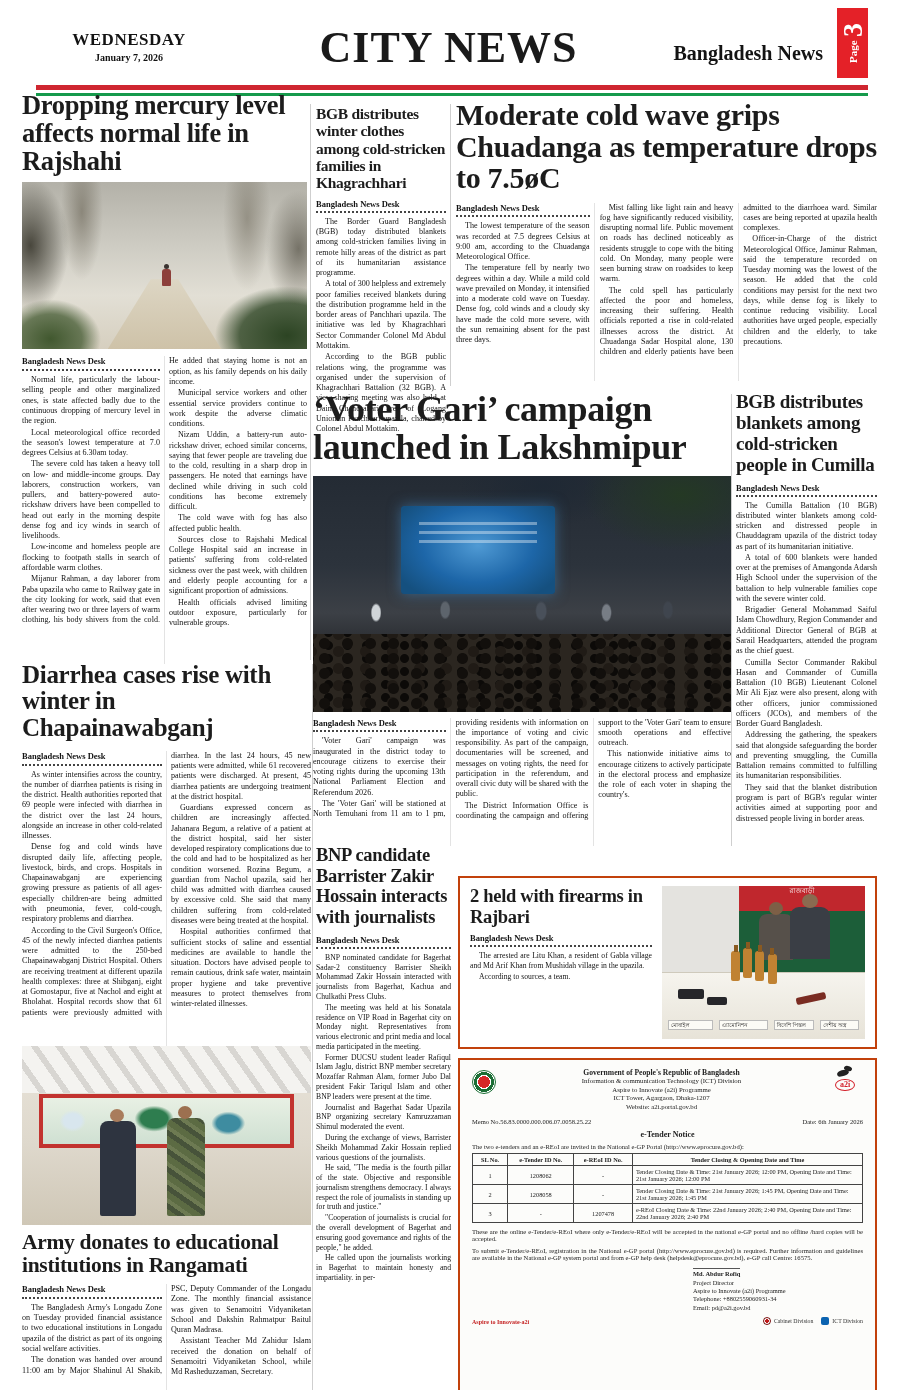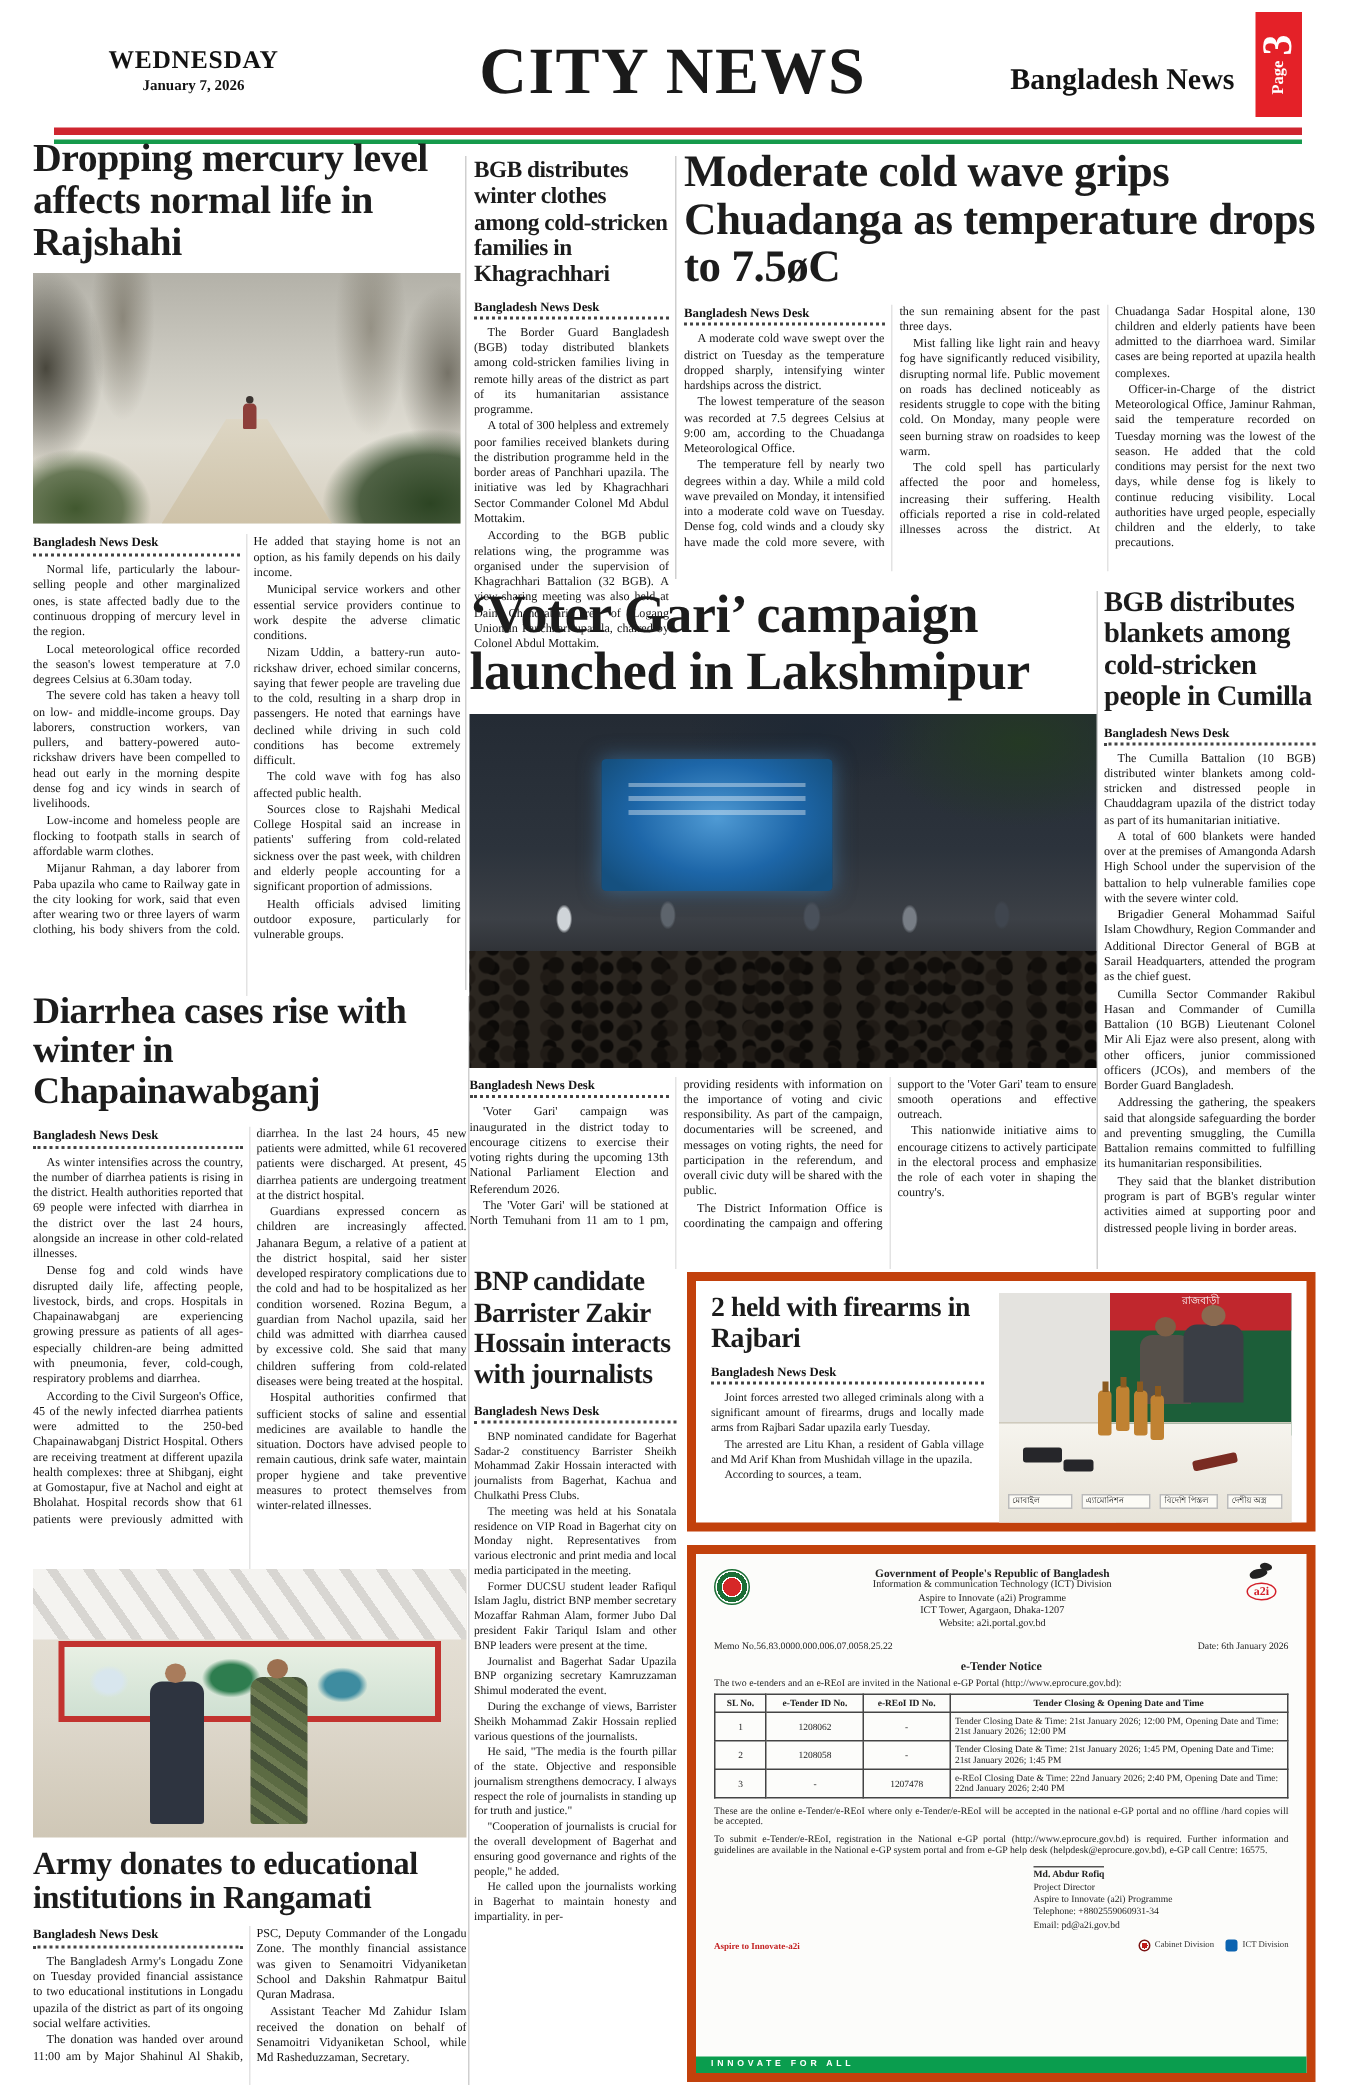--- a/index.html
+++ b/index.html
@@ -121,21 +121,21 @@
     background:linear-gradient(180deg,#f6f4ee,#e7e3d8); border-top:1px solid #cfcabc; }
   .ph-bottle { position:absolute; width:9px; height:30px; background:#c08232;
     border-radius:3px 3px 2px 2px; bottom:38%; }
   .ph-bottle::before { content:""; position:absolute; left:2.5px; top:-6px; width:4px; height:7px;
     background:#8a5a20; }
   .ph-dark { position:absolute; background:#26262a; border-radius:2px; }
   .ph-chip { position:absolute; bottom:6%; background:#fcfbf6; border:1px solid #bbb;
     font-size:5.5px; line-height:1.1; padding:1px 2px; color:#222; white-space:nowrap; overflow:hidden; }
 
   
-  .box { border:6px solid #c2410c; background:#fff; }
+  .box { border:2px solid #c2410c; background:#fff;margin-top:28px; }
 
   
   .tender { padding:8px 12px 0 12px; background:#fcfcfa; font-family:"Liberation Serif",serif; color:#222; }
   .t-head { display:flex; align-items:flex-start; gap:6px; }
   .t-seal { width:24px; height:24px; border-radius:50%; flex:0 0 auto; margin-top:2px;
     background:radial-gradient(circle,#d62828 0 6px,#fff 6px 7px,#1b6e35 7px 10px,#fff 10px 12px);
     border:1px solid #1b6e35; }
   .t-center { flex:1; text-align:center; }
   .t-center p { margin:0; font-size:6.8px; line-height:1.25; }
   .t-center p:first-child { font-weight:bold; font-size:7.6px; }
@@ -219,21 +219,20 @@
       <p>The Border Guard Bangladesh (BGB) today distributed blankets among cold-stricken families living in remote hilly areas of the district as part of its humanitarian assistance programme.</p>
       <p>A total of 300 helpless and extremely poor families received blankets during the distribution programme held in the border areas of Panchhari upazila. The initiative was led by Khagrachhari Sector Commander Colonel Md Abdul Mottakim.</p>
       <p>According to the BGB public relations wing, the programme was organised under the supervision of Khagrachhari Battalion (32 BGB). A view-sharing meeting was also held at Dain Chandrabari area of Logang Union in Panchhari upazila, chaired by Colonel Abdul Mottakim.</p>
     </div>
 </div>
 
 <div class="abs" style="left:456px;top:99px;width:421px;">
   <div class="headline" style="font-size:30px;">Moderate cold wave grips Chuadanga as temperature drops to 7.5øC</div>
   <div class="body-text cols3" style="height:178px;margin-top:9px;">
     <div class="byline">Bangladesh News Desk</div>
-  <p>A moderate cold wave swept over the district on Tuesday as the temperature dropped sharply, intensifying winter hardships across the district.</p>
       <p>The lowest temperature of the season was recorded at 7.5 degrees Celsius at 9:00 am, according to the Chuadanga Meteorological Office.</p>
       <p>The temperature fell by nearly two degrees within a day. While a mild cold wave prevailed on Monday, it intensified into a moderate cold wave on Tuesday. Dense fog, cold winds and a cloudy sky have made the cold more severe, with the sun remaining absent for the past three days.</p>
       <p>Mist falling like light rain and heavy fog have significantly reduced visibility, disrupting normal life. Public movement on roads has declined noticeably as residents struggle to cope with the biting cold. On Monday, many people were seen burning straw on roadsides to keep warm.</p>
       <p>The cold spell has particularly affected the poor and homeless, increasing their suffering. Health officials reported a rise in cold-related illnesses across the district. At Chuadanga Sadar Hospital alone, 130 children and elderly patients have been admitted to the diarrhoea ward. Similar cases are being reported at upazila health complexes.</p>
       <p>Officer-in-Charge of the district Meteorological Office, Jaminur Rahman, said the temperature recorded on Tuesday morning was the lowest of the season. He added that the cold conditions may persist for the next two days, while dense fog is likely to continue reducing visibility. Local authorities have urged people, especially children and the elderly, to take precautions.</p>
     </div>
 </div>
 
 <div class="abs" style="left:313px;top:391px;width:418px;">
   <div class="headline" style="font-size:36px;">‘Voter Gari’ campaign launched in Lakshmipur</div>
@@ -308,21 +307,20 @@
       <p>"Cooperation of journalists is crucial for the overall development of Bagerhat and ensuring good governance and rights of the people," he added.</p>
       <p>He called upon the journalists working in Bagerhat to maintain honesty and impartiality. in per-</p>
     </div>
 </div>
 
 <div class="abs box" style="left:458px;top:848px;width:419px;height:173px;padding:8px 10px;display:flex;gap:10px;">
   <div style="width:182px;flex:0 0 auto;">
     <div class="headline" style="font-size:18.5px;line-height:1.12;">2 held with firearms in Rajbari</div>
     <div class="byline" style="margin-top:6px;">Bangladesh News Desk</div>
     <div class="body-text" style="height:102px;font-size:7.7px;">
-        <p>Joint forces arrested two alleged criminals along with a significant amount of firearms, drugs and locally made arms from Rajbari Sadar upazila early Tuesday.</p>
         <p>The arrested are Litu Khan, a resident of Gabla village and Md Arif Khan from Mushidah village in the upazila.</p>
         <p>According to sources, a team.</p>
       </div>
   </div>
   <div class="photo ph-rajbari" style="flex:1;height:153px;">
     <div class="ph-rbanner">
       <div class="ph-rbanner-top">রাজবাড়ী</div>
     </div>
     <div class="ph-man2"></div>
     <div class="ph-man"></div>

